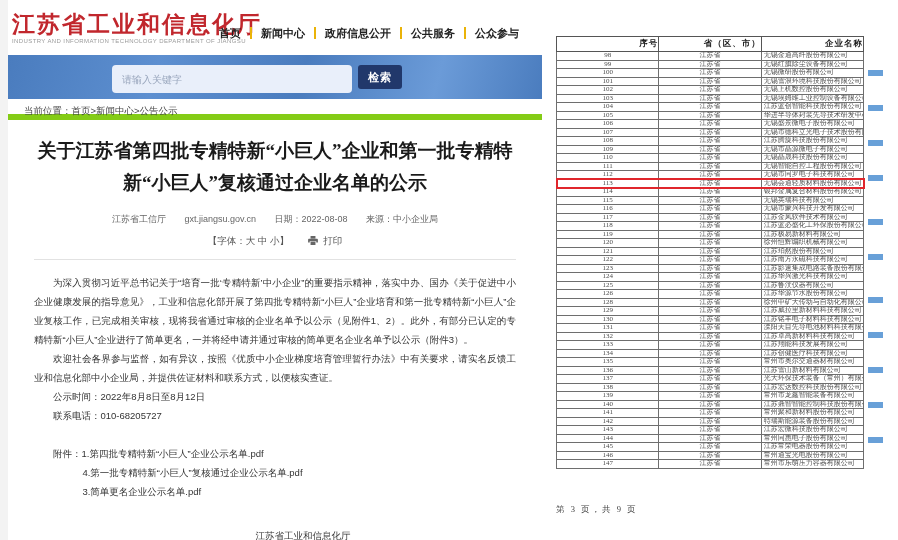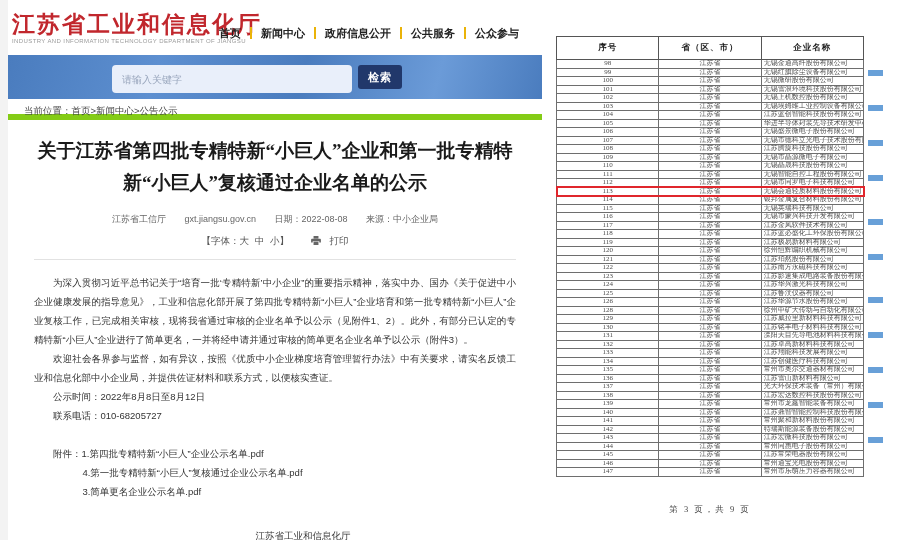--- a/index.html
+++ b/index.html
@@ -28,49 +28,49 @@
   .search-btn { width:44px; height:24px; margin-left:6px; border:none; border-radius:3px;
     background:#21386b; color:#fff; font-size:11px; font-weight:bold; cursor:pointer; letter-spacing:1px; }
 
   .breadcrumb { height:21px; padding:6px 0 0 16px; font-size:9.5px; color:#444; border-bottom:6px solid #84cc16; }
 
   .article { padding:0 26px; }
   .article-title { max-width:478px; margin:15px auto 0; text-align:center; font-size:19px; font-weight:bold;
     color:#1a1a1a; line-height:32px; font-family:"Liberation Serif", serif; }
   .meta-line { margin-top:14px; text-align:center; font-size:9px; color:#666; }
   .meta-line span { margin:0 8px; }
-  .fontbar { margin-top:9px; text-align:center; font-size:9.5px; color:#555;font-family:Liberation Mono, monospace; }
+  .fontbar { margin-top:9px; text-align:center; font-size:9.5px; color:#555; }
   .fontbar .grp { margin-right:16px; cursor:pointer; }
   .print { cursor:pointer; }
   .print svg { vertical-align:-1px; margin-right:3px; }
   .divider { margin-top:11px; border-top:1px solid #e2e2e2; }
 
   .body-text { margin-top:13px; font-size:9.5px; line-height:19px; color:#333; text-align:justify; }
   .body-text p { text-indent:2em; }
   .info-line { font-size:9.5px; line-height:19px; color:#333; text-indent:2em; }
   .att-block { margin-top:19px; }
   .att-line { font-size:9.5px; line-height:19px; color:#333; }
   .att-line.first { text-indent:2em; }
   .att-line.cont { padding-left:5.1em; }
   .signature { margin-top:26px; text-align:center; transform:translateX(28px); font-size:9.5px; color:#333; line-height:18px; }
 
   
   #right-pane { position:absolute; left:556px; top:36px; width:340px; }
   table.scan { border-collapse:collapse; table-layout:fixed; width:308px;
     font-family:"Liberation Serif", serif; }
-  table.scan th { border:1px solid #555; font-size:8.5px; color:#1d1d1d; height:23px; text-align:center;
+  table.scan th { border:1px solid #555; font-size:8.5px; color:#1d1d1d; height:15px; text-align:right;
     font-weight:bold; letter-spacing:1px; }
   table.scan td { border:1px solid #6e6e6e; font-size:7px; color:#4c4c4c; height:7.7px; line-height:7.5px;
     padding:0 2px; white-space:nowrap; overflow:hidden; }
   td.c-num { text-align:center; width:38px; }
   td.c-prov { text-align:center; width:56px; }
   td.c-name { text-align:left; width:214px; }
   tr.hl { outline:2px solid #e0262c; outline-offset:-1px; }
   .edge-marker { position:absolute; left:312px; width:15px; height:6px; background:#4d8fd1; opacity:.85; }
-  .page-indicator { position:absolute; top:468px; width:308px; text-align:center; font-size:8.5px;
+  .page-indicator { position:absolute; top:468px; width:308px; text-align:left; font-size:8.5px;
     color:#444; letter-spacing:2px; font-family:"Liberation Serif", serif; }
 </style>
 </head>
 <body>
 
 <div id="stage">
   <div id="left-strip"></div>
 
   <div id="left-pane">
 

